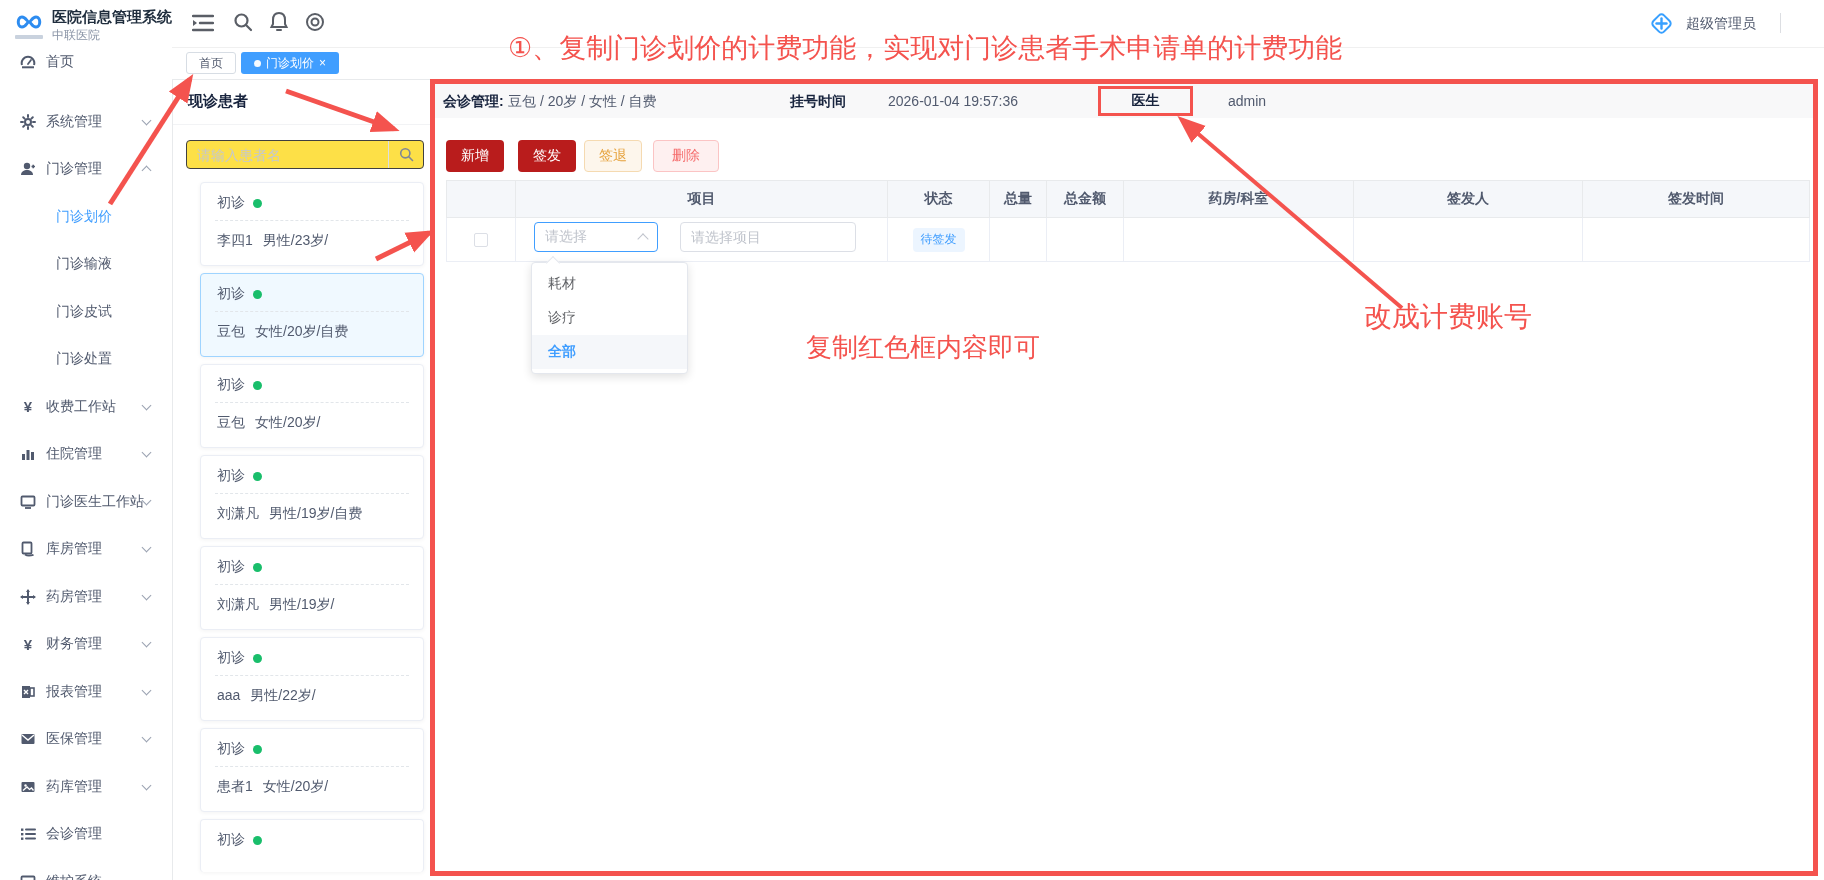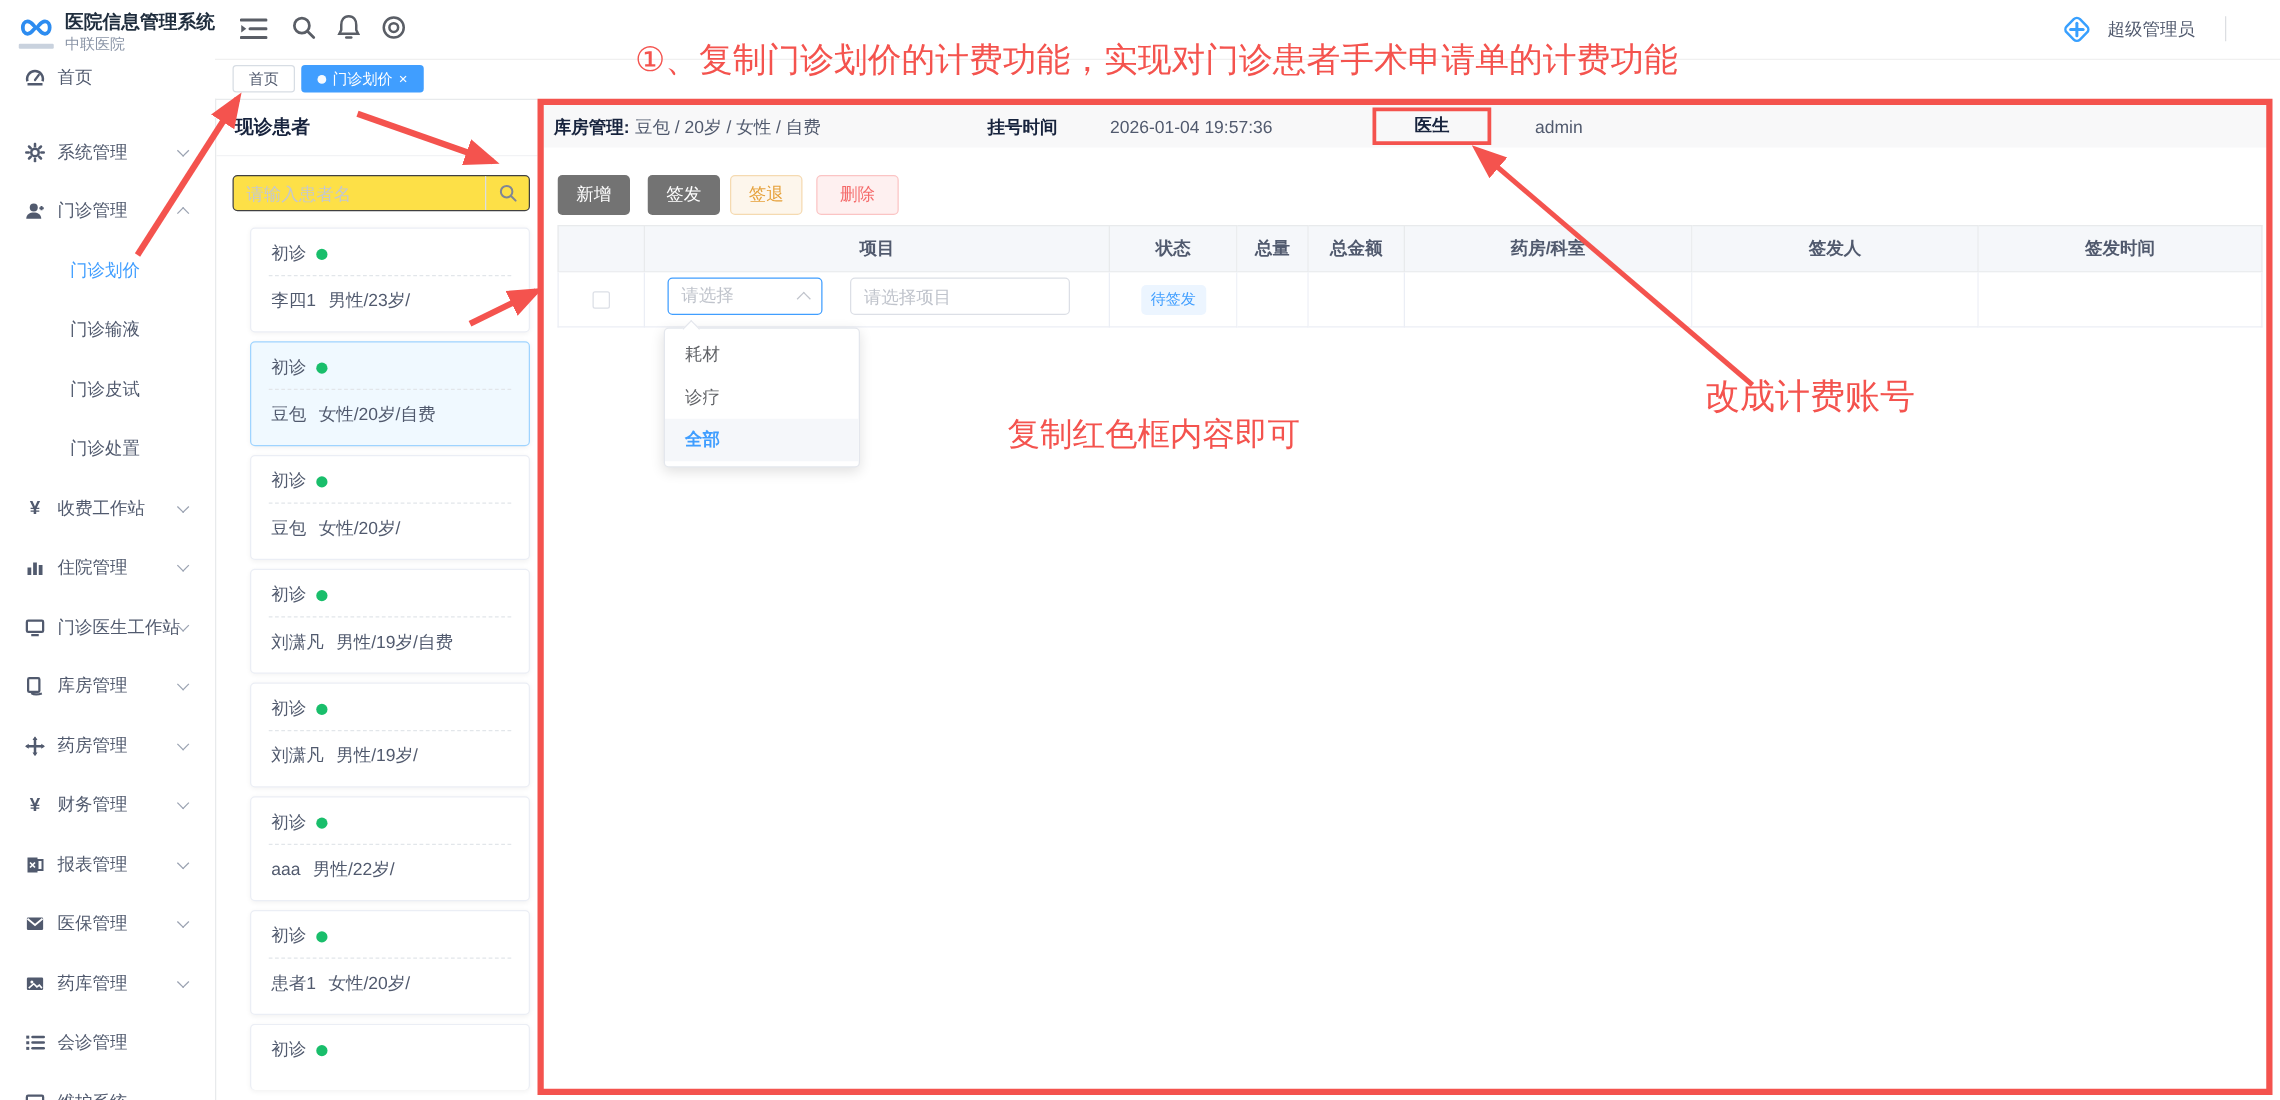--- a/index.html
+++ b/index.html
@@ -44,21 +44,21 @@
   .pdot { width:9px; height:9px; border-radius:50%; background:#19be6b; }
   .pdash { position:absolute; left:14px; right:14px; top:37px; border-top:1px dashed #e2e6ea; }
   .pname { position:absolute; left:16px; top:49px; font-size:14px; color:#515a6e; }
   .pname b { font-weight:normal; margin-right:10px; }
 
   
   .infobar { background:#f8f8f9; }
   .ilabel { font-size:14px; font-weight:bold; color:#17233d; }
   .ivalue { font-size:14px; color:#515a6e; }
   .btn { height:32px; border-radius:4px; font-size:14px; display:flex; align-items:center; justify-content:center; cursor:pointer; border:1px solid transparent; }
-  .btn-primary { background:#737373; color:#fff; }
+  .btn-primary { background:#b91c1c; color:#fff; }
   .btn-warn { background:#fdf6ec; color:#e6a23c; border-color:#f5dab1; }
   .btn-danger { background:#fef0f0; color:#f56c6c; border-color:#fbc4c4; }
   .thead, .trow { display:flex; }
   .th { background:#f5f7fa; border-right:1px solid #e8eaec; border-top:1px solid #e8eaec; border-bottom:1px solid #e8eaec; font-size:14px; font-weight:bold; color:#515a6e; display:flex; align-items:center; justify-content:center; }
   .th:first-child { border-left:1px solid #e8eaec; }
   .td { background:#fff; border-right:1px solid #ebeef5; border-bottom:1px solid #ebeef5; display:flex; align-items:center; }
   .td:first-child { border-left:1px solid #ebeef5; justify-content:center; }
   .cbox { width:14px; height:14px; border:1px solid #dcdfe6; border-radius:2px; background:#fff; cursor:pointer; }
   .sel-input { border:1px solid #409eff; border-radius:4px; background:#fff; display:flex; align-items:center; justify-content:space-between; padding:0 10px; font-size:14px; color:#c0c4cc; cursor:pointer; }
   .txt-input { border:1px solid #dcdfe6; border-radius:4px; padding:0 10px; font-size:14px; color:#515a6e; outline:none; }
@@ -379,21 +379,21 @@
   <span class="pname"><b>患者1</b><span>女性/20岁/</span></span>
 </div>
 <div class="abs pcard" style="left:200px;top:819px;height:53px;border-bottom:none;">
   <span class="ptag">
       <span>初诊</span>
       <span class="pdot"></span>
     </span>
 </div>
 
 <div class="abs infobar" style="left:435px;top:84px;width:1379px;height:34px;"></div>
-<div class="abs ilabel" style="left:443px;top:93px;">库房管理:</div>
+<div class="abs ilabel" style="left:443px;top:93px;">会诊管理:</div>
 <div class="abs ivalue" style="left:508px;top:93px;">豆包 / 20岁 / 女性 / 自费</div>
 <div class="abs ilabel" style="left:790px;top:93px;">挂号时间</div>
 <div class="abs ivalue" style="left:888px;top:93px;">2026-01-04 19:57:36</div>
 <div class="abs red-box-sm flexc" style="left:1098px;top:86px;width:95px;height:30px;justify-content:center;">
   <span class="ilabel">医生</span>
 </div>
 <div class="abs ivalue" style="left:1228px;top:93px;">admin</div>
 
 <div class="abs btn btn-primary" style="left:446px;top:140px;width:58px;">新增</div>
 <div class="abs btn btn-primary" style="left:518px;top:140px;width:58px;">签发</div>

